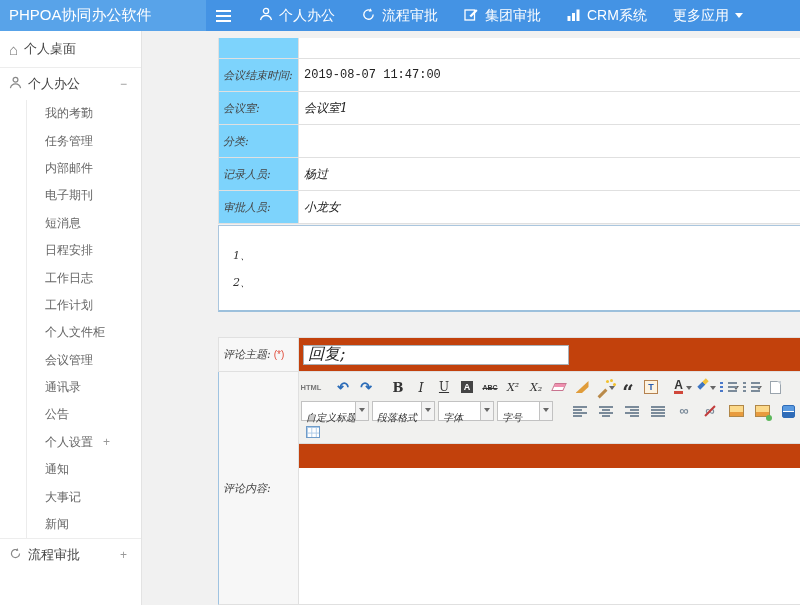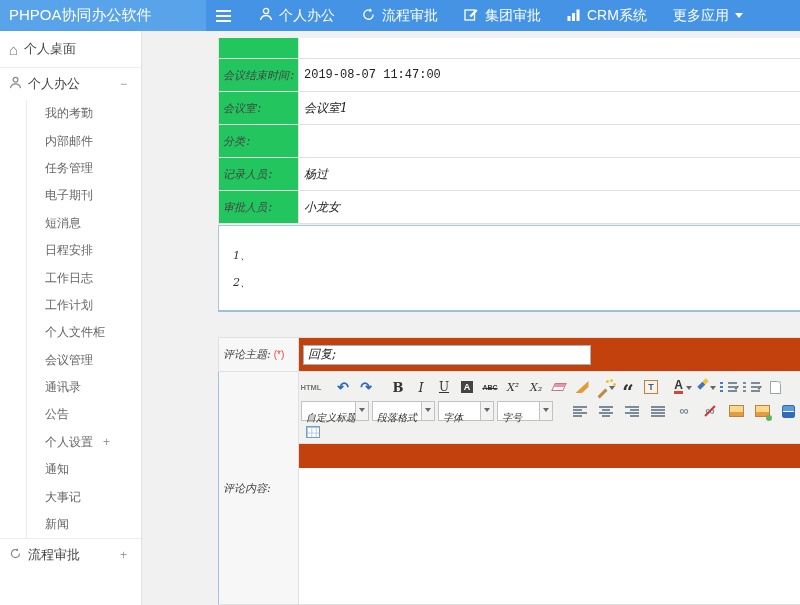--- a/index.html
+++ b/index.html
@@ -23,35 +23,35 @@
   .submenu { border-left:1px solid #ececec; margin-left:26px; }
   .sub-item { height:27.4px; display:flex; align-items:center; padding-left:18px; font-size:12px; color:#666; cursor:pointer; }
   .sub-item .state { margin-right:31px; }
   .sec-divider { border-top:1px solid #ededed; }
 
   
   .content { position:absolute; left:142px; top:31px; width:658px; height:574px; background:#f1f1f1; }
 
   .dtable { position:absolute; left:76px; top:7px; width:582px; background:#fff; border-left:1px solid #e0e0e0; }
   .drow { display:flex; border-bottom:1px solid #e0e0e0; }
-  .drow .lab { width:80px; background:#22c55e; border-right:1px solid #e0e0e0; display:flex; align-items:center; padding-left:4px; font-size:11px; color:#444;font-family:Liberation Mono, monospace; }
+  .drow .lab { width:80px; background:#7dd3fc; border-right:1px solid #e0e0e0; display:flex; align-items:center; padding-left:4px; font-size:11px; color:#444; }
   .drow .val { flex:1; display:flex; align-items:center; padding-left:5px; font-size:12px; color:#222; }
   .kai { font-family:"DejaVu Serif", serif; font-style:italic; }
   .mono { font-family:"Liberation Mono", monospace; font-size:12.5px; }
 
   .notes-box { position:absolute; left:76px; top:194px; width:582px; height:87px; background:#fff; border:1px solid #aac6de; border-right:none; border-bottom:2px solid #9cc0dc; padding:22px 0 0 14px; }
   .note-line { font-size:11px; color:#333; height:27px; }
 
   .ctable { position:absolute; left:76px; top:306px; width:582px; background:#c2410c; }
   .crow1 { display:flex; height:35px; border:1px solid #e0e0e0; border-right:none; }
   .crow2 { display:flex; height:233px; border-left:1px solid #9fc3e1; border-bottom:1px solid #e0e0e0; }
   .ctable .lab { width:80px; background:#f7f7f7; border-right:1px solid #e0e0e0; display:flex; align-items:center; padding-left:4px; font-size:11px; color:#444; }
   .req { color:#e04b3a; font-size:10px; margin-left:3px; font-style:normal; }
   .crow1 .val { flex:1; display:flex; align-items:center; padding-left:4px; }
-  .subject-input { width:288px; height:20px; border:1px solid #a9b0b6; font-family:"DejaVu Serif", serif; font-style:italic; font-size:12px; padding:0 4px; color:#222; background:#fff; outline:none; }
+  .subject-input { width:266px; height:20px; border:1px solid #a9b0b6; font-family:"DejaVu Serif", serif; font-style:italic; font-size:16px; padding:0 4px; color:#222; background:#fff; outline:none; }
 
   
   .editor { flex:1; display:flex; flex-direction:column; overflow:hidden;gap:24px; }
   .toolbar { background:#f1f1ef; padding:3px 2px 2px 2px; border-bottom:1px solid #ddd; }
   .trow { display:flex; align-items:center; gap:3px; height:24px; }
   .trow3 { height:18px; }
   .tbtn { min-width:20px; height:20px; display:flex; align-items:center; justify-content:center; cursor:pointer; border-radius:2px; color:#333; position:relative; }
   .sep { width:1px; height:15px; background:#ccc; margin:0 3px; }
   .g-html { font-size:7.5px; font-weight:bold; color:#777; letter-spacing:0; }
   .g-undo { color:#2b6cb8; font-size:14px; font-weight:bold; }
@@ -149,24 +149,24 @@
           <path d="M1.5 13c.8-3 3-4.5 5.5-4.5s4.7 1.5 5.5 4.5" fill="none" stroke="#888" stroke-width="1.3"></path>
         </svg></span>
     <span>个人办公</span>
     <span class="state">−</span>
   </div>
   <div class="submenu">
     <div class="sub-item">
         <span>我的考勤</span>
       </div>
     <div class="sub-item">
+        <span>任务管理</span>
+      </div>
+    <div class="sub-item">
         <span>内部邮件</span>
-      </div>
-    <div class="sub-item">
-        <span>任务管理</span>
       </div>
     <div class="sub-item">
         <span>电子期刊</span>
       </div>
     <div class="sub-item">
         <span>短消息</span>
       </div>
     <div class="sub-item">
         <span>日程安排</span>
       </div>

